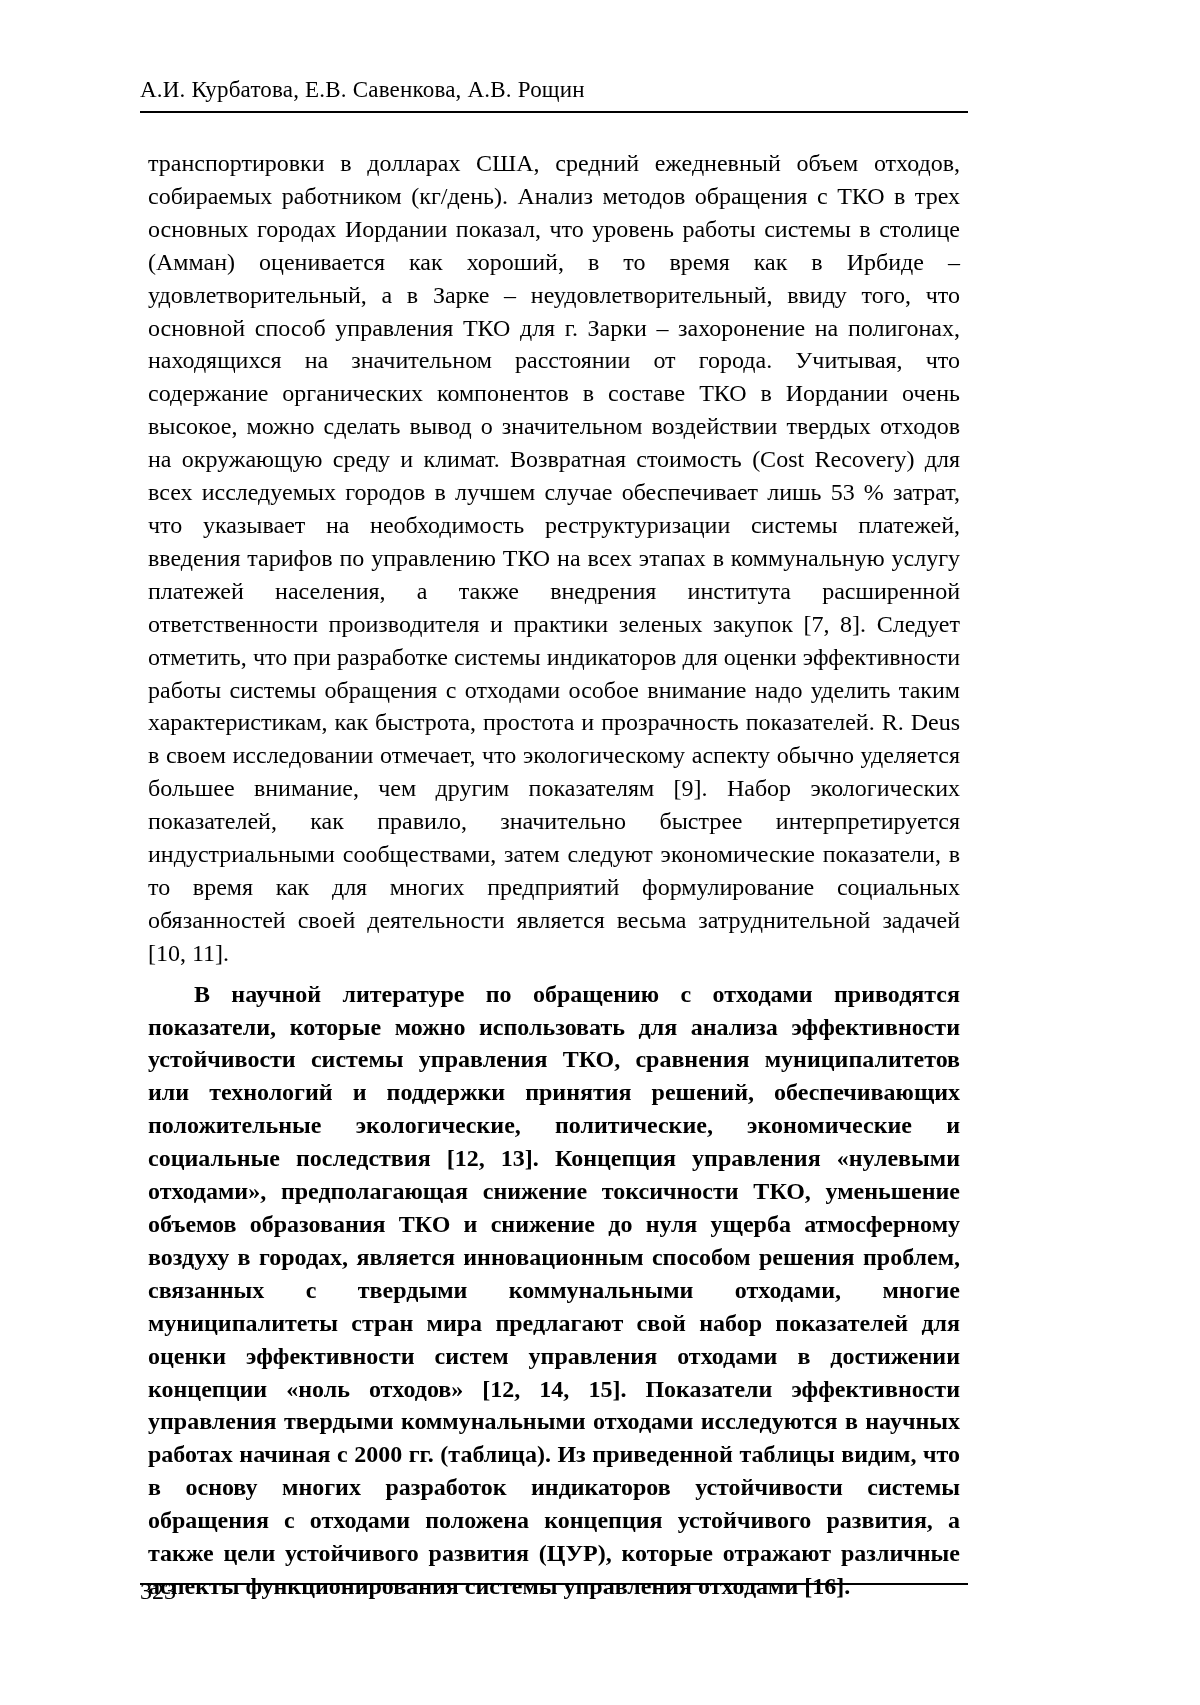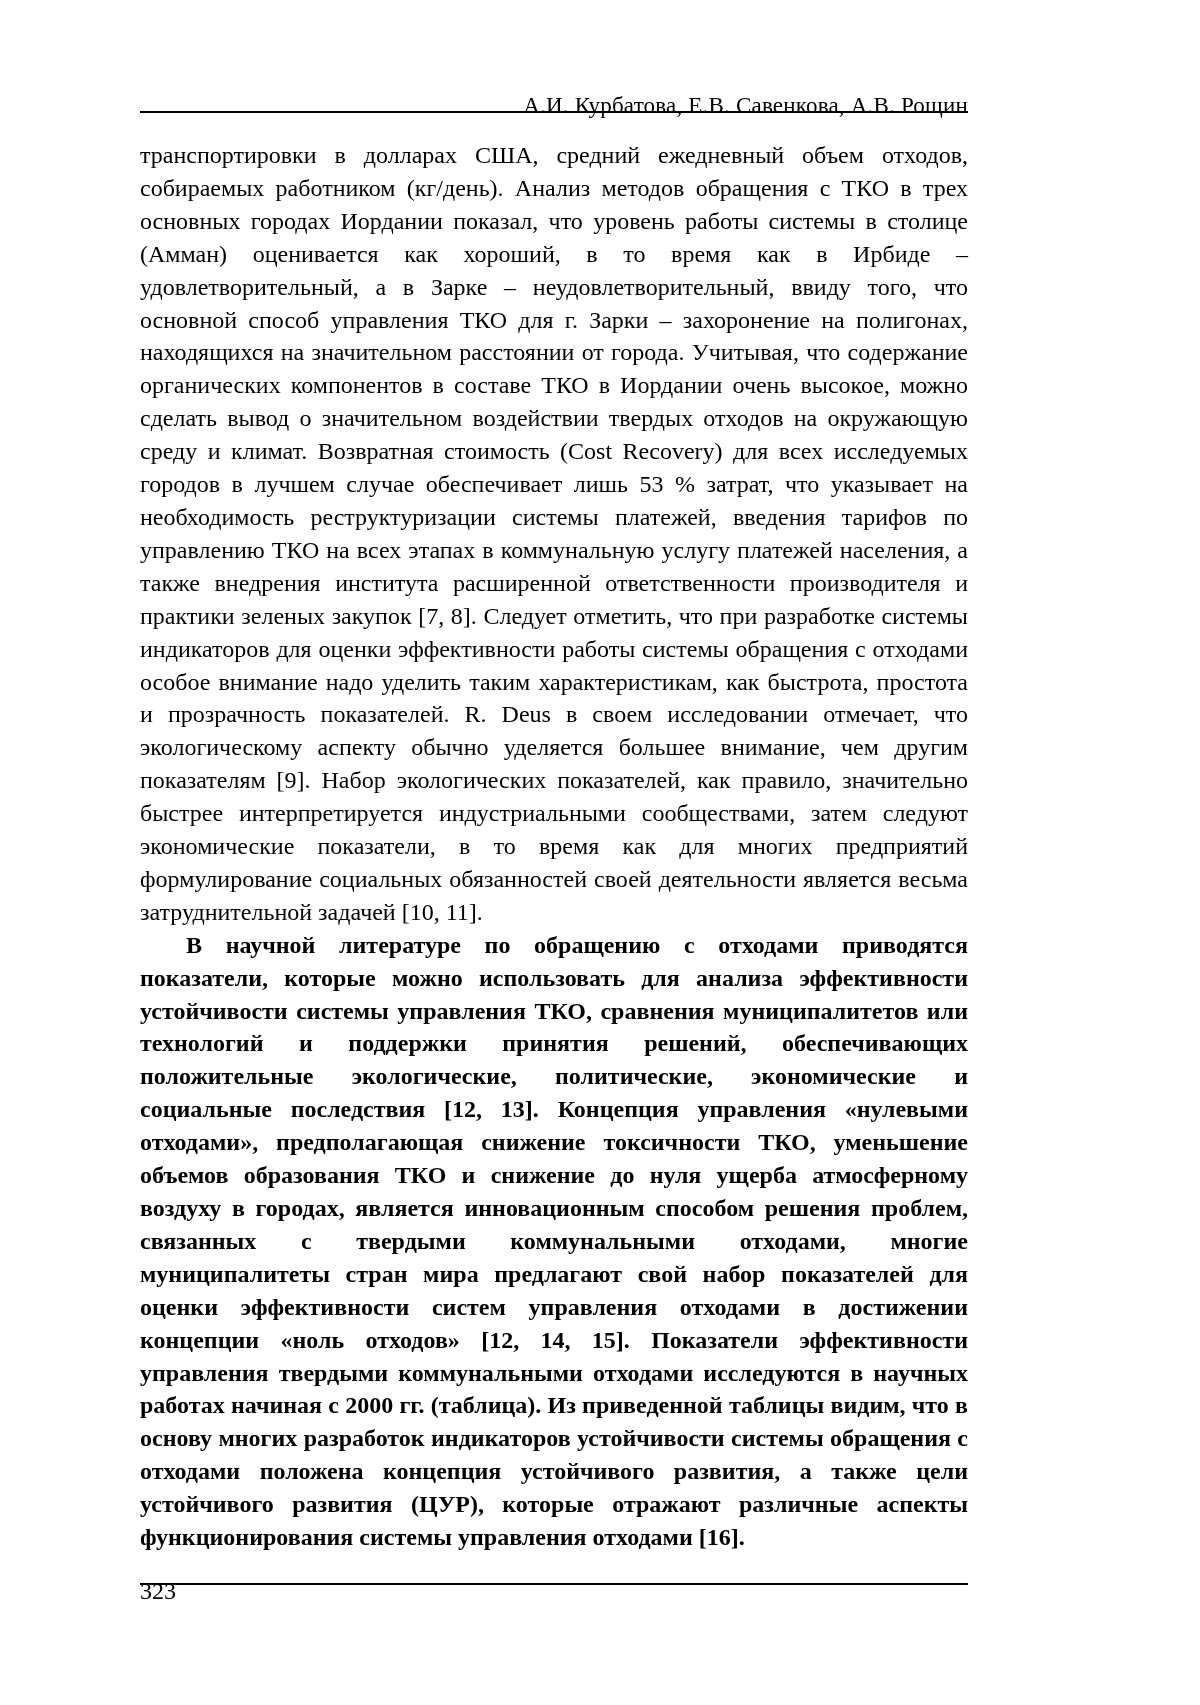--- a/index.html
+++ b/index.html
@@ -14,25 +14,24 @@
     background: #ffffff;
     color: #000000;
     font-family: "Liberation Serif", serif;
     overflow: hidden;
   }
   .running-head {
     position: absolute;
     top: 76px;
     left: 140px;
     width: 828px;
-    text-align: right;
+    text-align: left;
     font-size: 23px;
     line-height: 28px;
     letter-spacing: 0.2px;
-    margin-top: 16px;
   }
   .header-rule {
     position: absolute;
     top: 111px;
     left: 140px;
     width: 828px;
     height: 2px;
     background: #000000;
   }
   .body-text {
@@ -40,21 +39,21 @@
     top: 139px;
     left: 140px;
     width: 828px;
     font-size: 24px;
     line-height: 32.9px;
     text-align: justify;
     hyphens: auto;
     -webkit-hyphens: auto;
   }
   .body-text p {
-    margin: 0;
+    margin: 8px;
     padding: 0;
   }
   .body-text p.indented {
     text-indent: 46px;
     font-weight: bold;
   }
   .footer-rule {
     position: absolute;
     top: 1583px;
     left: 140px;

